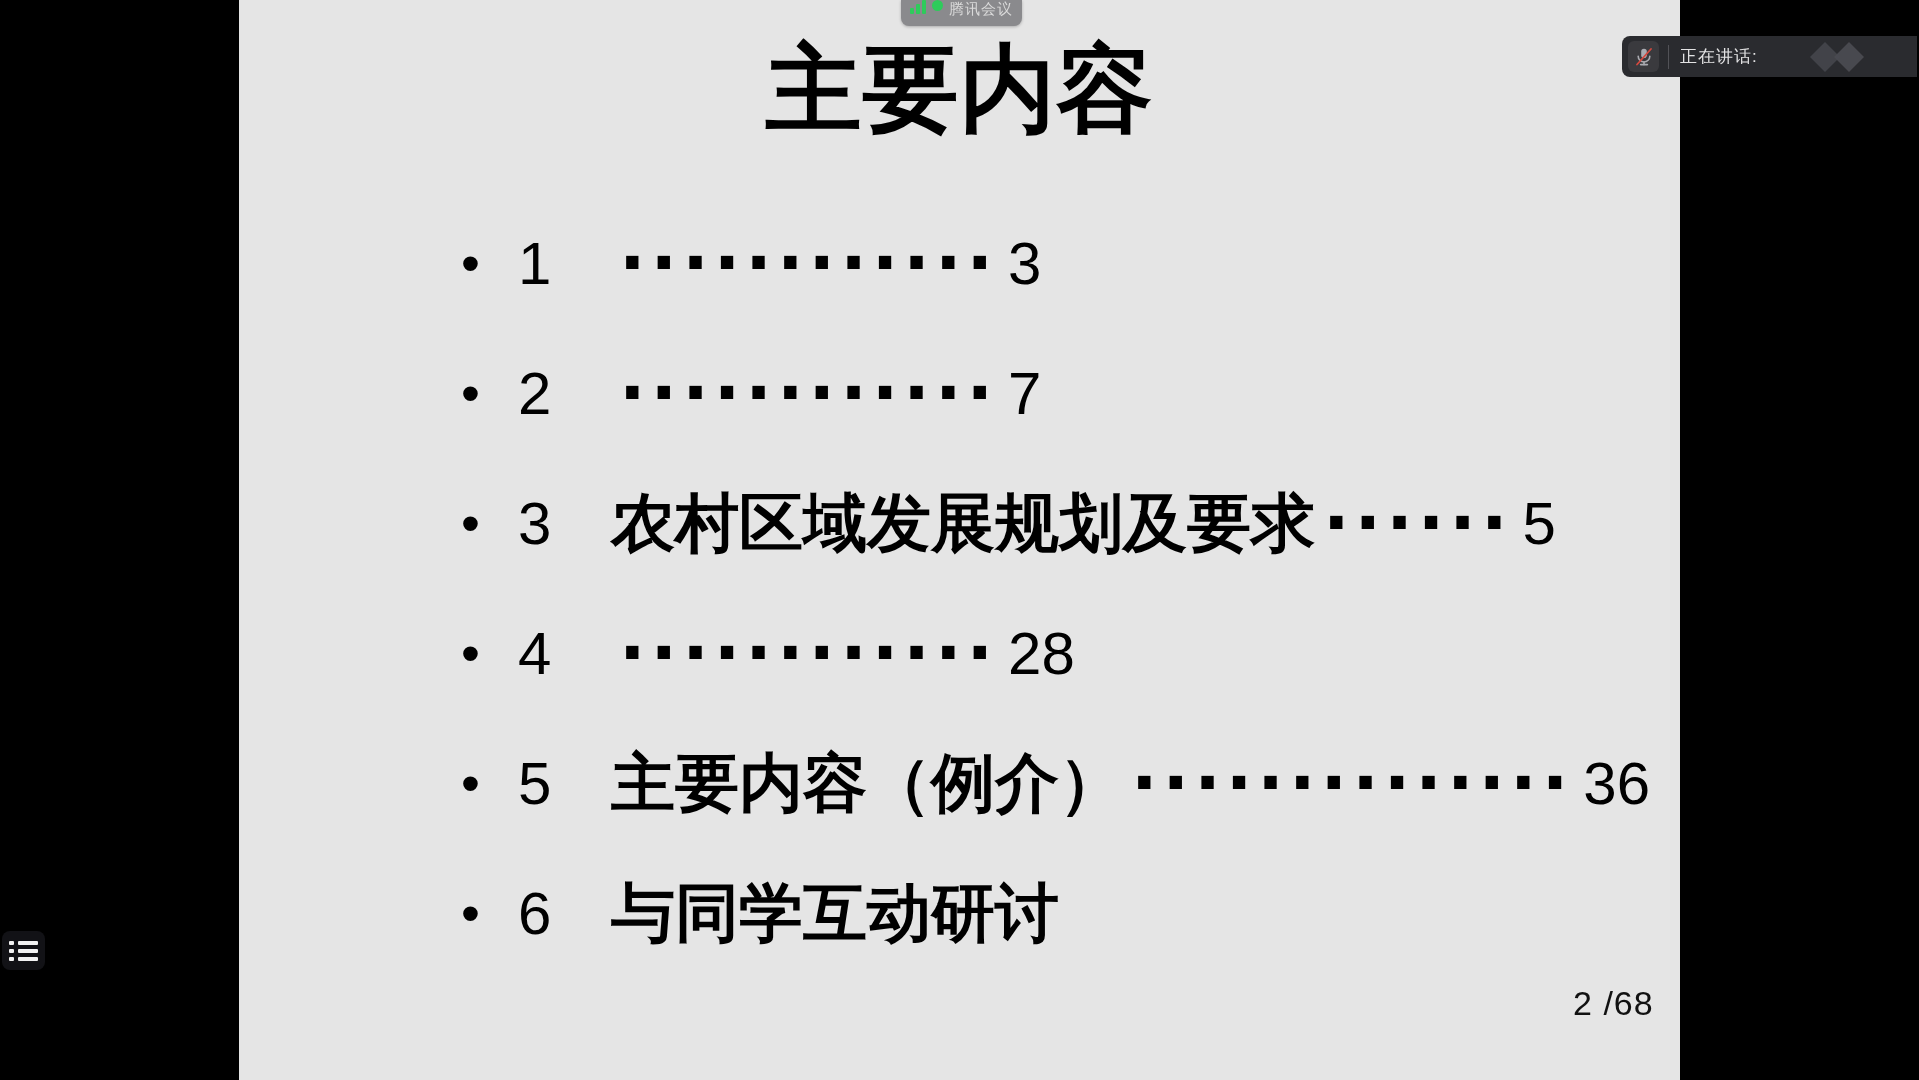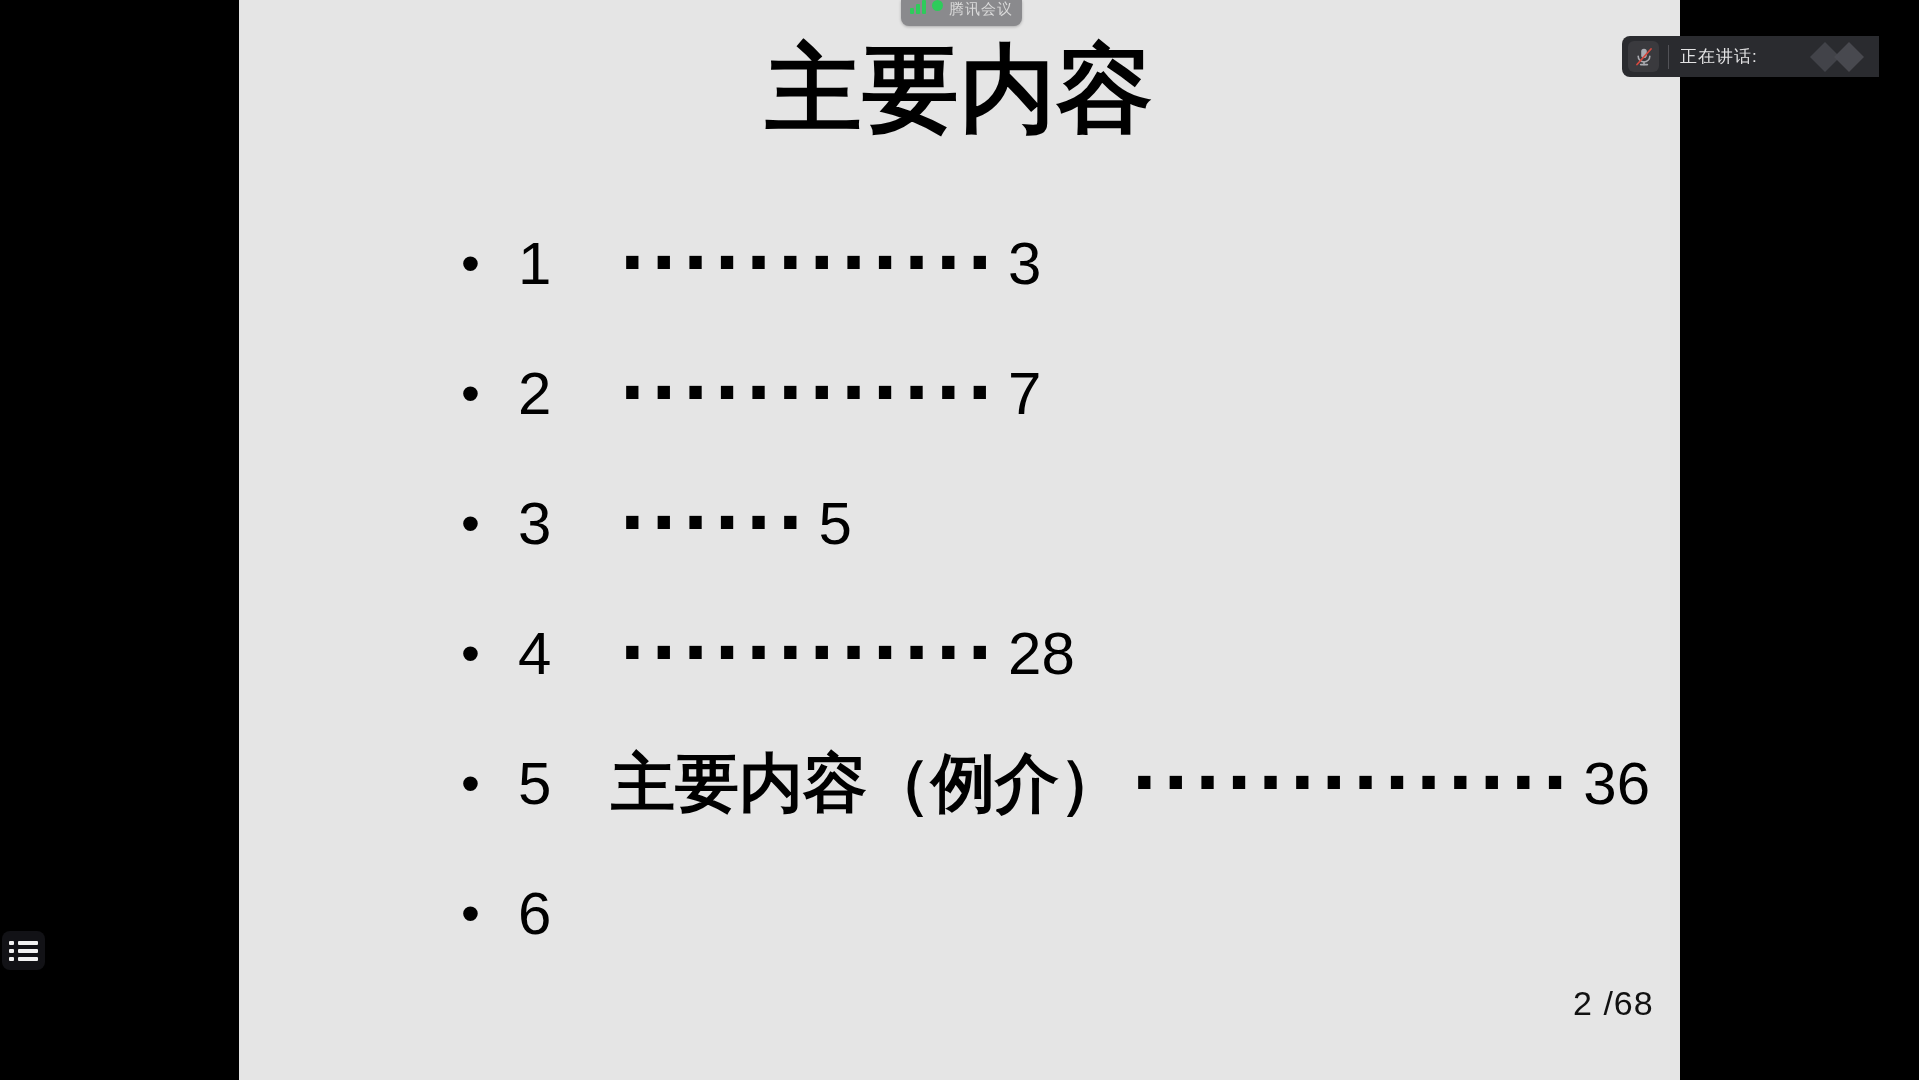--- a/index.html
+++ b/index.html
@@ -104,21 +104,21 @@
   .share-badge-label {
     font-size: 15px;
     color: #dadada;
     letter-spacing: 1px;
   }
 
   
   .speaking-bar {
     position: absolute;
     left: 1622px; top: 36px;
-    width: 257px; height: 41px;
+    width: 295px; height: 41px;
     background: #2a2b2f;
     border-radius: 8px 0 0 8px;
     display: flex;
     align-items: center;
     overflow: hidden;
   }
   .mic-btn {
     width: 31px; height: 31px;
     margin-left: 6px;
     background: #3a3a3e;
@@ -181,20 +181,21 @@
     <div class="toc-row">
       <span class="toc-bullet">•</span>
       <span class="toc-num">2</span>
       <span class="toc-dots">············</span>
       <span class="toc-page">7</span>
     </div>
 
     <div class="toc-row">
       <span class="toc-bullet">•</span>
       <span class="toc-num">3</span>
+      <span class="toc-text">农村区域发展规划及要求</span>
       <span class="toc-dots">······</span>
       <span class="toc-page">5</span>
     </div>
 
     <div class="toc-row">
       <span class="toc-bullet">•</span>
       <span class="toc-num">4</span>
       <span class="toc-dots">············</span>
       <span class="toc-page">28</span>
     </div>
@@ -203,20 +204,21 @@
       <span class="toc-bullet">•</span>
       <span class="toc-num">5</span>
       <span class="toc-text">主要内容（例介）</span>
       <span class="toc-dots">··············</span>
       <span class="toc-page">36</span>
     </div>
 
     <div class="toc-row">
       <span class="toc-bullet">•</span>
       <span class="toc-num">6</span>
+      <span class="toc-text">与同学互动研讨</span>
       <span class="toc-dots"></span>
       <span class="toc-page"></span>
     </div>
 
   </div>
 
   <div class="page-indicator"><span>2</span> <span>/68</span></div>
 </div>
 
 <div class="share-badge">

